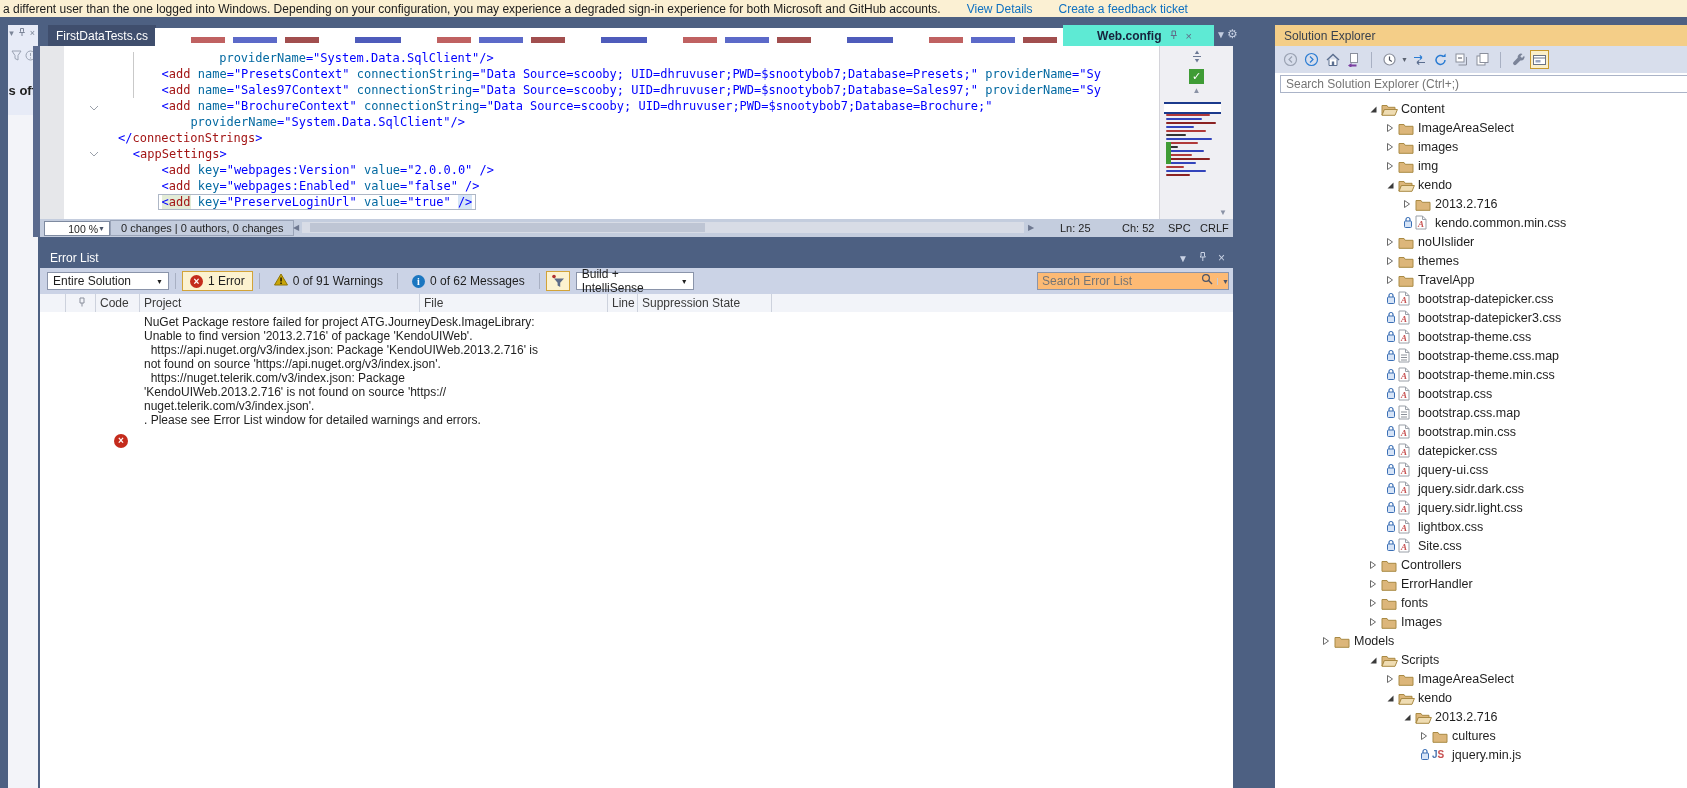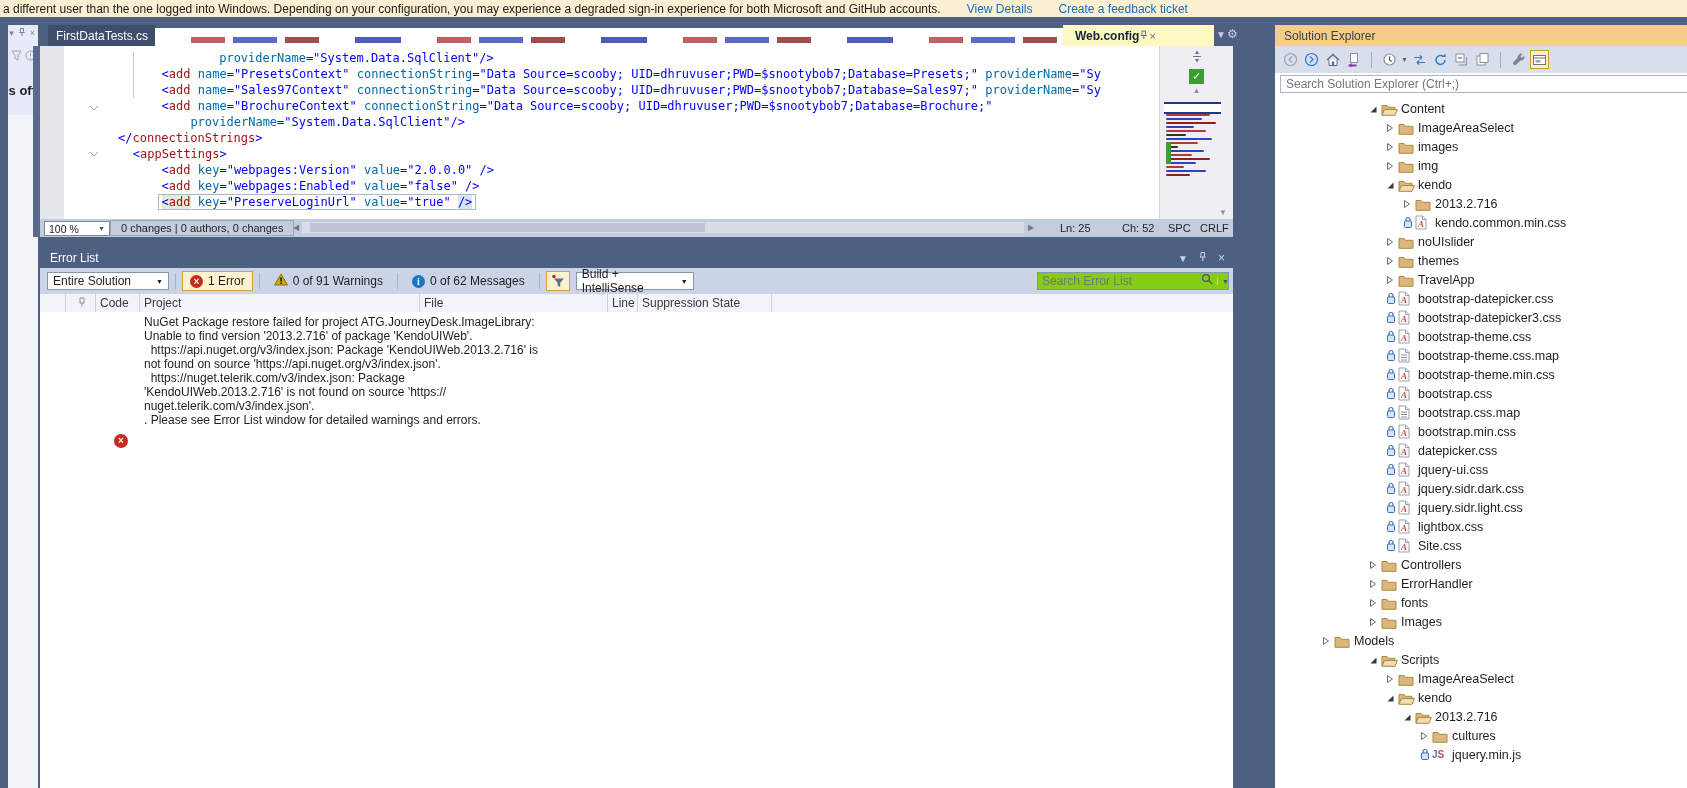--- a/index.html
+++ b/index.html
@@ -22,22 +22,22 @@
 
   
   .editor-panel{position:absolute;left:40px;top:25px;width:1193px;height:212px;}
   .tabbar{position:absolute;left:0;top:0;width:100%;height:21px;background:#4D6082;}
   .tab-inactive{position:absolute;left:8px;top:0;width:108px;height:21px;background:#3F4E6D;color:#FFFFFF;
                 font-size:12px;display:flex;align-items:center;padding-left:8px;box-sizing:border-box;}
   .tab-ghost{position:absolute;left:115px;top:3px;width:908px;height:18px;background:#FFFFFF;overflow:hidden;}
   .tab-ghost::after{content:"";position:absolute;left:36px;top:9px;height:6px;width:100%;opacity:.8;
      background:repeating-linear-gradient(90deg,#B03A3A 0 34px,transparent 34px 42px,#3344BB 42px 86px,
      transparent 86px 94px,#8A2222 94px 128px,transparent 128px 164px,#2233AA 164px 210px,transparent 210px 246px);}
-  .tab-active{position:absolute;left:1023px;top:0;width:151px;height:21px;background:#fef9c3;color:#17233D;
-              font-weight:bold;font-size:12px;display:flex;align-items:center;padding-left:12px;box-sizing:border-box;}
+  .tab-active{position:absolute;left:1023px;top:0;width:151px;height:21px;background:#5eead4;color:#17233D;
+              font-weight:bold;font-size:12px;display:flex;align-items:center;padding-left:12px;box-sizing:border-box;gap:7px;justify-content:center;}
   .tab-ico{color:#5E6C88;font-size:11px;font-weight:normal;}
   .bar-ico{position:absolute;top:4px;color:#C3CDE0;font-size:10px;}
 
   .editor-body{position:absolute;left:0;top:21px;width:100%;height:173px;background:#FFFFFF;overflow:hidden;}
   .gutter{position:absolute;left:0;top:0;width:24px;height:100%;background:#E6E7EA;}
   .code-area{position:absolute;left:0;top:0;width:1120px;height:100%;overflow:hidden;padding-top:4px;box-sizing:border-box;}
   .code-line{height:16px;line-height:16px;font-family:"DejaVu Sans Mono",monospace;font-size:12px;white-space:pre;}
   .line-box{white-space:pre;}
   .code-line.cur .line-box{border:1px solid #AEB7C6;padding:0 3px;margin-left:-4px;}
   .tk-v{color:#0000FF;} .tk-n{color:#A31515;} .tk-a{color:#0369a1;} .tk-t{color:#000000;}
@@ -51,21 +51,21 @@
   .mm-arrow{color:#8A92A5;font-size:8px;text-align:center;}
   .mm-map{position:absolute;left:4px;top:56px;width:63px;height:104px;}
   .mm-view{position:absolute;left:0;top:0;width:57px;height:8px;border-top:2px solid #1B3A8C;border-bottom:2px solid #1B3A8C;background:#fff;}
   .mm-bars{position:absolute;left:2px;top:12px;display:flex;flex-direction:column;gap:2px;}
   .mm-bars i{display:block;height:2px;border-radius:1px;}
   .mm-green{position:absolute;left:2px;top:40px;width:5px;height:22px;background:#3F9C35;}
   .mm-down{position:absolute;right:6px;bottom:2px;color:#8A92A5;font-size:8px;}
 
   .editor-status{position:absolute;left:0;top:194px;width:100%;height:18px;background:#C4CDDE;font-size:11px;color:#1E1E1E;}
   .zoom-combo{position:absolute;left:4px;top:2px;width:56px;height:13px;background:#FFFFFF;border:1px solid #7E8AA0;
-              display:flex;align-items:center;justify-content:space-between;padding:0 4px;}
+              display:flex;align-items:center;justify-content:flex-end;padding:0 4px;}
   .zoom-combo .cv{font-size:10.5px;}
   .chg{position:absolute;left:70px;top:1px;height:14px;border:1px solid #9AA4B8;display:flex;align-items:center;padding:0 10px;}
   .hscroll{position:absolute;left:262px;top:3px;width:722px;height:11px;background:#D8DCE6;}
   .hscroll .thumb{position:absolute;left:8px;top:1px;width:395px;height:9px;background:#BEC5D4;}
   .sb-ar{position:absolute;top:4px;color:#6E7890;font-size:8px;}
   .stat-item{position:absolute;top:3px;}
 
   
   .errorlist-panel{position:absolute;left:40px;top:248px;width:1193px;height:540px;background:#FFFFFF;}
   .el-title{position:absolute;left:0;top:0;width:100%;height:20px;background:#4D6082;color:#FFFFFF;font-size:12px;
@@ -74,21 +74,21 @@
   .el-toolbar{position:absolute;left:0;top:20px;width:100%;height:26px;background:#CBD3E6;display:flex;align-items:center;box-sizing:border-box;padding-left:7px;}
   .combo{height:18px;background:#FFFFFF;border:1px solid #8A94AA;display:flex;align-items:center;
          justify-content:space-between;font-size:12px;color:#1E1E1E;padding:0 5px;box-sizing:border-box;}
   .tb-sep{width:1px;height:16px;background:#A8B0C3;margin:0 6px;}
   .tgl{height:20px;display:flex;align-items:center;gap:5px;font-size:12px;color:#1E1E1E;padding:0 7px;box-sizing:border-box;border:1px solid transparent;}
   .tgl.sel{background:#FCF2D0;border:1px solid #D2A339;}
   .ico-err{display:inline-block;width:13px;height:13px;border-radius:50%;background:#C42B1C;color:#fff;
            font-size:10px;line-height:13px;text-align:center;font-weight:bold;}
   .ico-info{display:inline-block;width:13px;height:13px;border-radius:50%;background:#1B76C0;color:#fff;
             font-size:10px;line-height:13px;text-align:center;font-weight:bold;font-family:"Liberation Serif",serif;}
-  .el-search{position:absolute;right:4px;width:192px;height:18px;background:#84cc16;border:1px solid #8A94AA;
+  .el-search{position:absolute;right:4px;width:192px;height:18px;background:#fdba74;border:1px solid #8A94AA;
              display:flex;align-items:center;box-sizing:border-box;}
   .el-search input{flex:1;border:none;outline:none;font-size:12px;color:#555;padding:0 4px;background:transparent;font-family:"Liberation Sans",sans-serif;}
   .el-colhead{position:absolute;left:0;top:46px;width:100%;height:18px;background:#F2F4F9;border-bottom:1px solid #CDD2DD;
               display:flex;font-size:12px;color:#3A3A3A;}
   .hc{border-right:1px solid #CDD2DD;box-sizing:border-box;padding:2px 0 0 4px;white-space:nowrap;overflow:hidden;}
   .el-body{position:absolute;left:0;top:64px;width:100%;height:476px;background:#fff;}
   .err-row-icon{position:absolute;left:74px;top:118px;}
   .err-desc{position:absolute;left:104px;top:3px;font-size:12px;color:#1E1E1E;line-height:14px;}
   .err-desc div{white-space:pre;}
 

